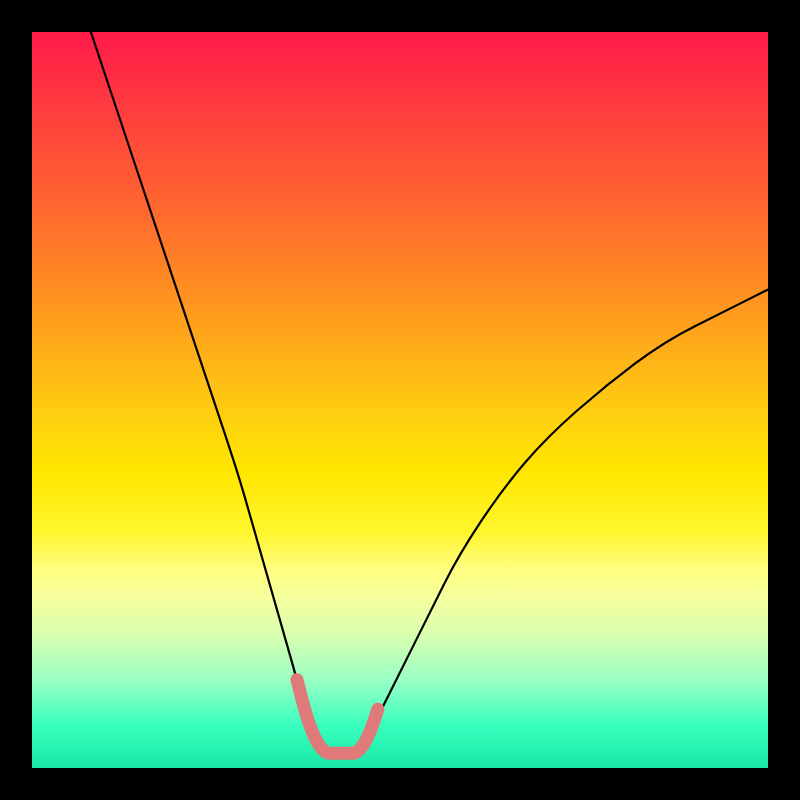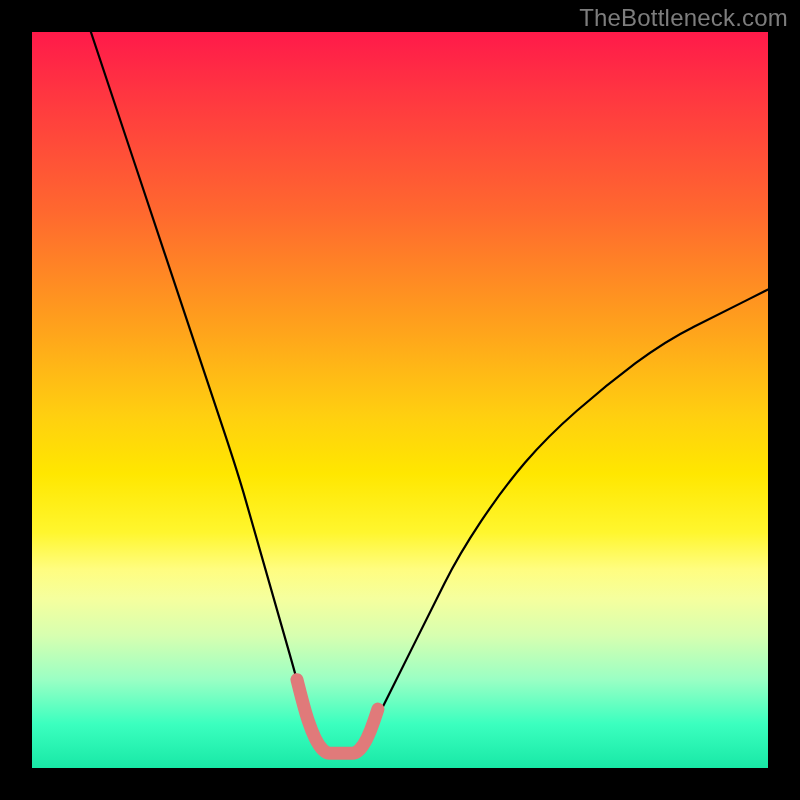--- a/index.html
+++ b/index.html
@@ -56,21 +56,20 @@
     font-size: 24px;
     letter-spacing: 0.2px;
     font-weight: 400;
     user-select: none;
   }
 </style>
 </head>
 <body>
 
 <div class="frame">
-  <div class="watermark">TheBottleneck.com</div>
 
   <div class="plot">
     <svg class="curves" viewBox="0 0 736 736" preserveAspectRatio="none">
       <g>
           <path d="M 58.88 0 Q 88.32 88.32000000000005 103.03999999999999 132.48000000000002 Q 117.76 176.64 132.48000000000002 220.79999999999998 Q 147.20000000000002 264.96 161.92000000000002 309.12 Q 176.64 353.28 191.36 397.43999999999994 Q 206.08 441.59999999999997 213.44 467.36 Q 220.79999999999998 493.12 228.16 518.88 Q 235.52 544.64 242.88 570.4 Q 250.24 596.16 257.6 621.9200000000001 Q 264.96 647.6800000000001 268.64 662.4000000000001 Q 272.32 677.12 276 688.1600000000001 Q 279.68 699.2 283.36 706.56 T 287.04 713.92" fill="none" stroke="#000000" stroke-width="2.2" stroke-linecap="round" stroke-linejoin="round"></path>
           <path d="M 331.2 713.92 Q 345.91999999999996 684.48 356.96 662.4 Q 368 640.3199999999999 382.72 610.88 Q 397.44000000000005 581.44 412.16 552 Q 426.88 522.56 448.96000000000004 489.43999999999994 Q 471.04 456.32 493.12 430.56 Q 515.1999999999999 404.8 544.64 379.03999999999996 Q 574.08 353.28 603.52 331.2 Q 632.96 309.12 662.4 294.4 Q 691.8399999999999 279.68 713.92 268.64 T 736 257.59999999999997" fill="none" stroke="#000000" stroke-width="2.2" stroke-linecap="round" stroke-linejoin="round"></path>
           <path d="M 264.96 647.6800000000001 Q 272.32 677.12 276 688.1600000000001 Q 279.68 699.2 283.36 706.56 Q 287.04 713.92 290.72 717.5999999999999 Q 294.40000000000003 721.28 298.08000000000004 721.28 Q 301.76 721.28 305.44 721.28 Q 309.12 721.28 312.8 721.28 Q 316.48 721.28 320.15999999999997 721.28 Q 323.84 721.28 327.52 717.5999999999999 Q 331.2 713.92 334.88 706.56 Q 338.56 699.2 342.24 688.1600000000001 T 345.91999999999996 677.12" fill="none" stroke="#e07a7a" stroke-width="13" stroke-linecap="round" stroke-linejoin="round"></path>
         </g>
     </svg>
   </div>

